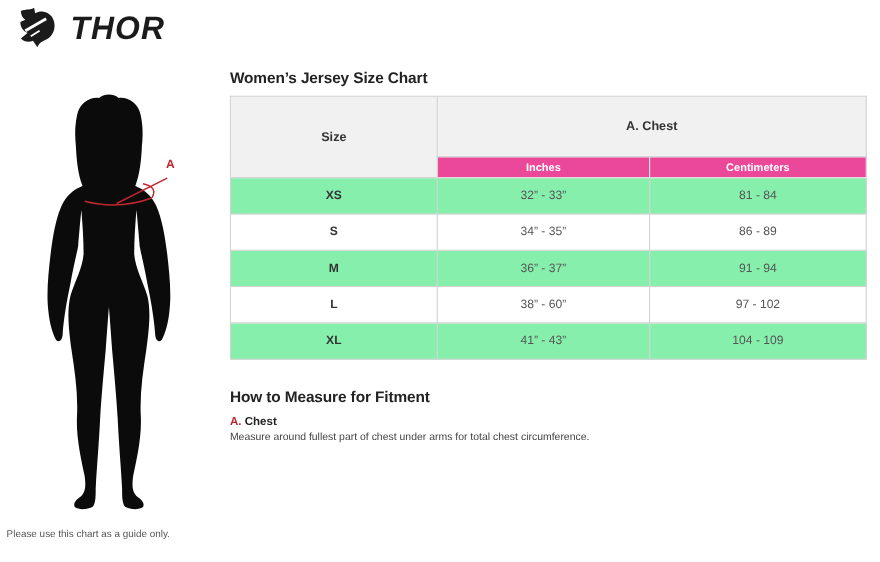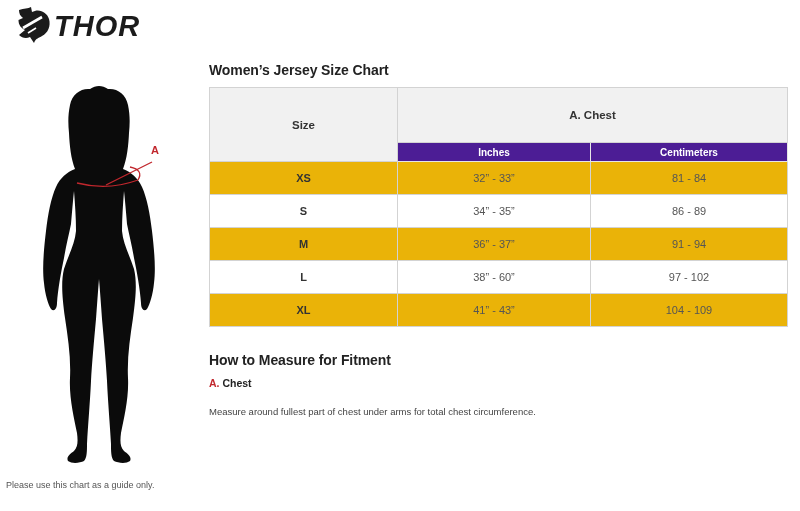--- a/index.html
+++ b/index.html
@@ -1,20 +1,20 @@
 <!DOCTYPE html>
 <html><head>
 <meta charset="utf-8">
 <style>
   * { margin: 0; padding: 0; box-sizing: border-box; }
   html, body { width: 800px; height: 511px; background: #fff; overflow: hidden; }
   body { font-family: "Liberation Sans", sans-serif; position: relative; }
 
   
-  .logo { position: absolute; left: 16px; top: 6px; display: flex; align-items: center; gap: 2px; }
+  .logo { position: absolute; left: 16px; top: 6px; display: flex; align-items: center; gap: 12px; }
   .logo-icon { width: 36px; height: 40px; }
   .logo-text {
     font-size: 29px; font-weight: bold; font-style: italic;
     letter-spacing: 1px; color: #1b1b1b; transform: scaleY(1.02);
   }
 
   
   .figure { position: absolute; left: 20px; top: 75px; width: 190px; height: 400px; }
   .figure svg { position: absolute; left: 0; top: 0; width: 190px; height: 400px; }
   .fig-label {
@@ -27,29 +27,29 @@
   h1, h2 { font-size: 14px; font-weight: bold; color: #222; letter-spacing: -0.1px; }
   h1 { margin-bottom: 9px; }
   h2 { margin-top: 25px; }
 
   table { width: 578px; border-collapse: collapse; table-layout: fixed; }
   th, td { border: 1px solid #d3d3d3; text-align: center; vertical-align: middle; }
   tr.group-row { height: 55px; }
   tr.unit-row { height: 19px; }
   tbody tr { height: 33px; }
   .size-h, .group-h { background: #f1f1f1; font-size: 11.5px; color: #333; font-weight: bold; }
-  .unit-h { background: #4c1d95; color: #fff; font-size: 10px; font-weight: bold; border-color: #e6e6e6; }
+  .unit-h { background: #ec4899; color: #fff; font-size: 10px; font-weight: bold; border-color: #e6e6e6; }
   td { font-size: 11px; color: #555; background: #fff; }
   td.size-col { font-weight: bold; color: #333; }
-  tr.alt td { background: #eab308; }
+  tr.alt td { background: #86efac; }
 
   .measure-item { margin-top: 9px; }
   .measure-title { font-size: 10.5px; font-weight: bold; color: #222; }
   .measure-title .mk { color: #c1272d; }
-  .measure-item p { font-size: 9.5px; color: #444; margin-top: 17px; }
+  .measure-item p { font-size: 9.5px; color: #444; margin-top: 3px; }
 
   .footer { position: absolute; left: 6px; top: 479px; font-size: 9px; color: #555; line-height: 12.5px; }
 </style>
 </head>
 <body>
 
 <div class="page">
 
   <div class="logo">
     <svg class="logo-icon" viewBox="0 0 36 40">

